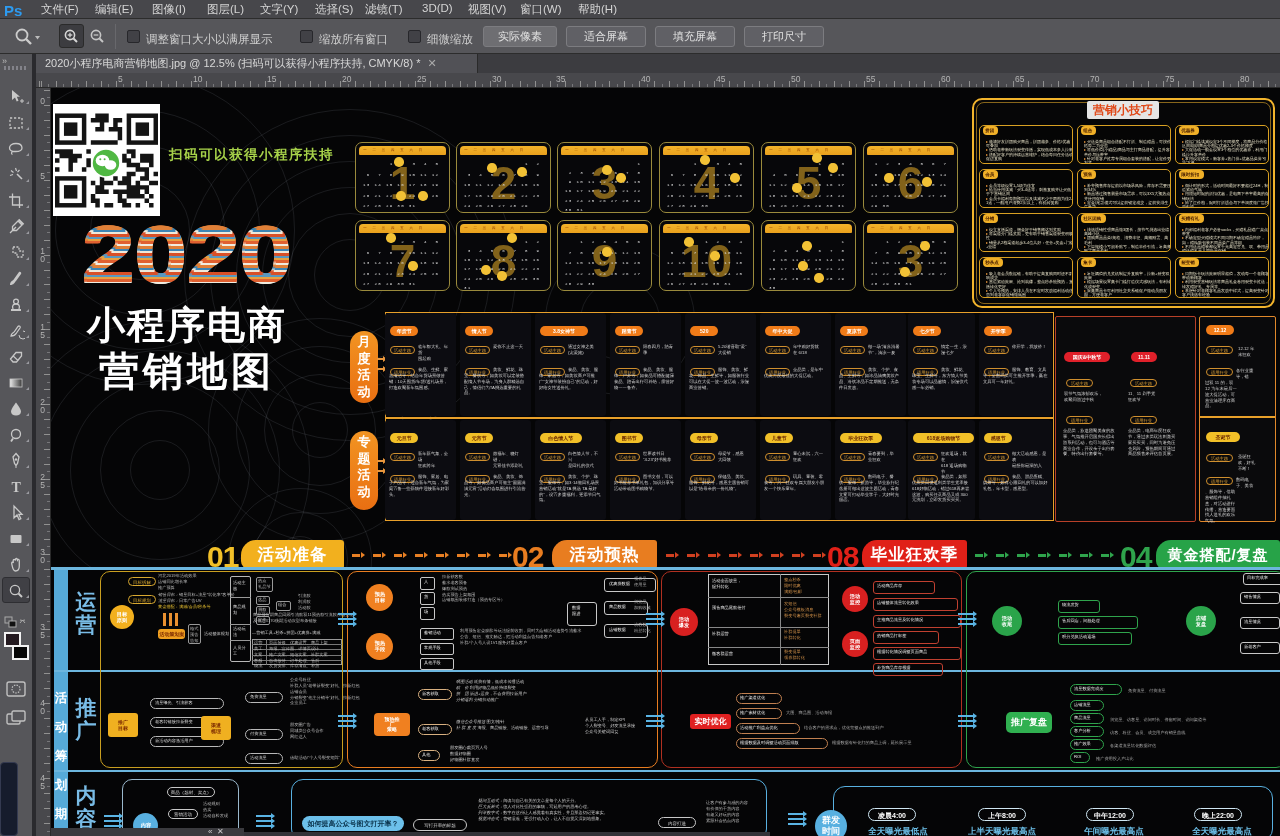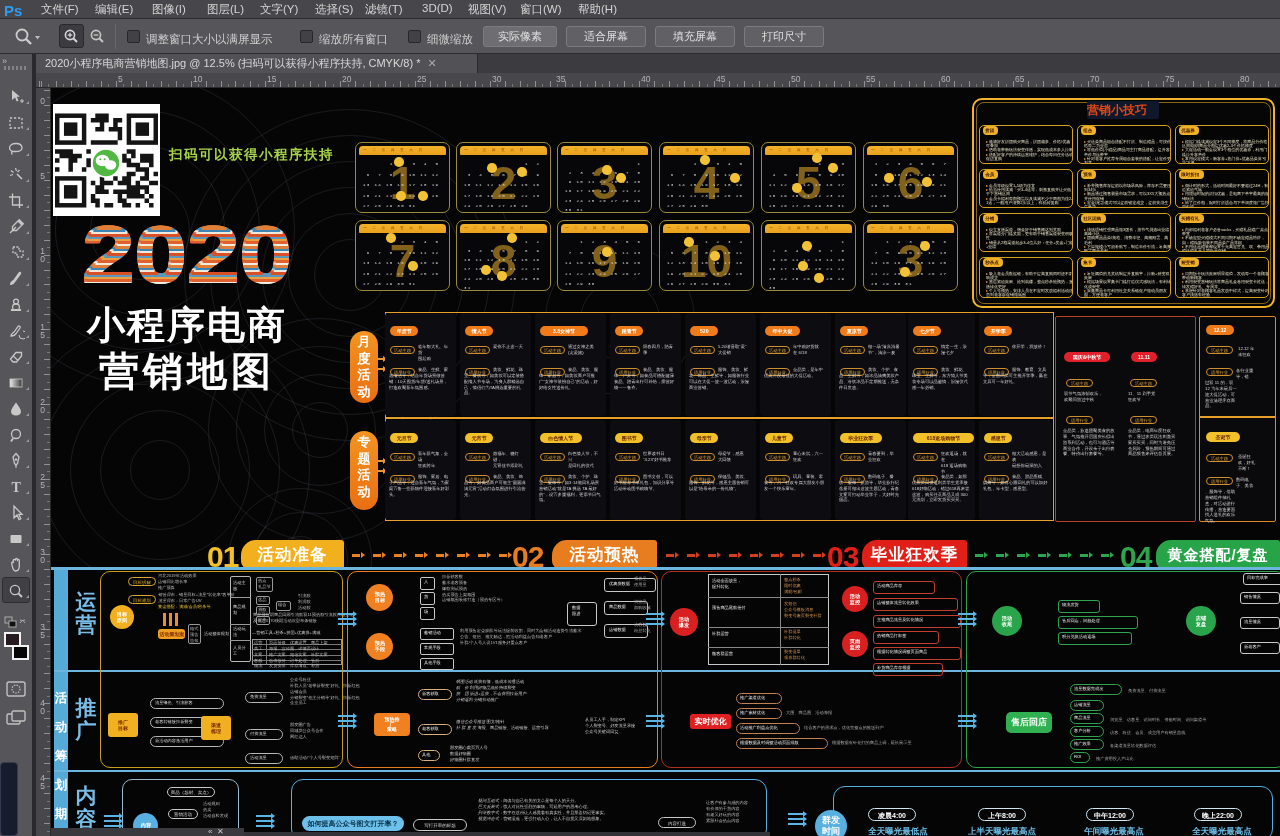--- a/index.html
+++ b/index.html
@@ -473,21 +473,21 @@
         <div class="cdays" style="line-height:21px">    1  2  3  4  5  6
  7  8  9 10 11 12 13
 14 15 16 17 18 19 20
 21 22 23 24 25 26 27
 28 29 30 31         </div>
         <div class="cdot" style="left:56px;top:20px;width:9.5px;height:9.5px"></div>
         <div class="cdot" style="left:36px;top:46px;width:9.5px;height:9.5px"></div>
       </div>
       <div class="abs" style="left:921.0px;top:10.0px;width:303.0px;height:210.0px;border:2px solid #f2b42c;border-radius:10px;background:#060607"></div>
       <div class="abs" style="left:925.0px;top:14.0px;width:295.0px;height:202.0px;border:1px solid rgba(242,180,44,.55);border-radius:8px"></div>
-      <div class="abs" style="left:1036.0px;top:13.0px;width:72.0px;height:18.0px;background:#0f172a;color:#e04818;font-weight:800;font-size:12px;text-align:left;line-height:19px;border-radius:2px">营销小技巧</div>
+      <div class="abs" style="left:1036.0px;top:13.0px;width:72.0px;height:18.0px;background:#e5e5e5;color:#e04818;font-weight:800;font-size:12px;text-align:center;line-height:19px;border-radius:2px">营销小技巧</div>
       <div class="tcard" style="left:928.0px;top:37.0px;width:94.0px;height:39.0px;">
         <div class="tpill" style="width:15px">
           <b style="width:27px">拼团</b>
         </div>
         <div class="tlines">
           <div><span style="color:#e8963c">▸</span> 邀请好友拼团购买商品，拼团越多、价格/优惠 可叠加</div>
           <div><span style="color:#e8963c">▸</span> 借助老带新玩法裂变传播，实现低成本多人拉新</div>
           <div><span style="color:#e8963c">▸</span> 搭配好客户的持续运营维护，结合每日任务活动促进复购</div>
         </div>
       </div>
@@ -893,21 +893,21 @@
       <div class="btxt" style="left:1187.0px;top:366.0px;width:38.0px;">圣诞狂欢，好礼不断！</div>
       <div class="opill" style="left:1155.0px;top:389.0px;width:27.0px;height:8.0px;">
         <b>适用行业</b>
       </div>
       <div class="btxt" style="left:1185.0px;top:389.0px;width:40.0px;">数码电子、美妆</div>
       <div class="btxt" style="left:1154.0px;top:401.0px;width:66.0px;">、服饰等，借助营销组件抽礼盒，对活动进行传播，营造要面找人送礼的欢乐气氛。</div>
       <div class="abs" style="left:156.0px;top:452.0px;font-size:30px;font-weight:900;letter-spacing:-1px;color:#f2c028">01</div>
       <div class="abs" style="left:190.0px;top:452.0px;width:103.0px;height:29.0px;background:#f2b01e;border-radius:15px 3px 3px 8px;color:#fff;font-weight:800;font-size:16.5px;text-align:center;line-height:29px;letter-spacing:1px">活动准备</div>
       <div class="abs" style="left:461.0px;top:452.0px;font-size:30px;font-weight:900;letter-spacing:-1px;color:#e87d20">02</div>
       <div class="abs" style="left:501.0px;top:452.0px;width:105.0px;height:29.0px;background:#e87d20;border-radius:15px 3px 3px 8px;color:#fff;font-weight:800;font-size:16.5px;text-align:center;line-height:29px;letter-spacing:1px">活动预热</div>
-      <div class="abs" style="left:776.0px;top:452.0px;font-size:30px;font-weight:900;letter-spacing:-1px;color:#e02018">03</div>
+      <div class="abs" style="left:776.0px;top:452.0px;font-size:30px;font-weight:900;letter-spacing:-1px;color:#e02018">08</div>
       <div class="abs" style="left:811.0px;top:452.0px;width:105.0px;height:29.0px;background:#e02018;border-radius:15px 3px 3px 8px;color:#fff;font-weight:800;font-size:16.5px;text-align:center;line-height:29px;letter-spacing:1px">毕业狂欢季</div>
       <div class="abs" style="left:1069.0px;top:452.0px;font-size:30px;font-weight:900;letter-spacing:-1px;color:#2fa44c">04</div>
       <div class="abs" style="left:1105.0px;top:452.0px;width:124.0px;height:29.0px;background:#27a348;border-radius:15px 3px 3px 8px;color:#fff;font-weight:800;font-size:15px;text-align:center;line-height:29px;letter-spacing:1px">黄金搭配/复盘</div>
       <div class="abs" style="left:301.0px;top:466.0px;width:8.0px;height:2.6px;background:#e88024"></div>
       <div class="abs" style="left:310.0px;top:464.2px;width:0.0px;height:0.0px;border-left:4.5px solid #e88024;border-top:3.2px solid transparent;border-bottom:3.2px solid transparent"></div>
       <div class="abs" style="left:322.0px;top:466.0px;width:8.0px;height:2.6px;background:#e88024"></div>
       <div class="abs" style="left:331.0px;top:464.2px;width:0.0px;height:0.0px;border-left:4.5px solid #e88024;border-top:3.2px solid transparent;border-bottom:3.2px solid transparent"></div>
       <div class="abs" style="left:343.0px;top:466.0px;width:8.0px;height:2.6px;background:#e88024"></div>
       <div class="abs" style="left:352.0px;top:464.2px;width:0.0px;height:0.0px;border-left:4.5px solid #e88024;border-top:3.2px solid transparent;border-bottom:3.2px solid transparent"></div>
       <div class="abs" style="left:364.0px;top:466.0px;width:8.0px;height:2.6px;background:#e88024"></div>
@@ -1169,21 +1169,21 @@
       <div class="mm-tm" style="left:689.0px;top:606.5px;color:#eee">推广渠道优化</div>
       <div class="abs" style="left:685.0px;top:620.0px;width:46.0px;height:11.0px;border:1px solid #c08050;border-radius:6px"></div>
       <div class="mm-tm" style="left:689.0px;top:621.5px;color:#eee">推广素材优化</div>
       <div class="abs" style="left:685.0px;top:635.0px;width:64.0px;height:11.0px;border:1px solid #c08050;border-radius:6px"></div>
       <div class="mm-tm" style="left:689.0px;top:636.5px;color:#eee">活动推广利益点优化</div>
       <div class="abs" style="left:685.0px;top:650.0px;width:92.0px;height:11.0px;border:1px solid #c08050;border-radius:6px"></div>
       <div class="mm-tm" style="left:689.0px;top:651.5px;color:#eee">根据数据及时调整活动页面排版</div>
       <div class="mm-tm" style="left:735.0px;top:622.0px;width:120px;color:#aaa">大图、商品图、活动海报</div>
       <div class="mm-tm" style="left:753.0px;top:637.0px;width:140px;color:#aaa">结合客户的需求点，优化完整点的推送到户</div>
       <div class="mm-tm" style="left:781.0px;top:652.0px;width:160px;color:#aaa">根据数据有针化打的商品上调，延长展示量</div>
-      <div class="abs" style="left:955.0px;top:624.0px;width:46.0px;height:21.0px;background:#30b050;border-radius:5px;color:#fff;font-weight:bold;font-size:9px;text-align:center;line-height:21px">售后回店</div>
+      <div class="abs" style="left:955.0px;top:624.0px;width:46.0px;height:21.0px;background:#30b050;border-radius:5px;color:#fff;font-weight:bold;font-size:9px;text-align:center;line-height:21px">推广复盘</div>
       <div class="abs" style="left:1019.0px;top:596.0px;width:52.0px;height:11.0px;border:1px solid #2fa44c;border-radius:6px"></div>
       <div class="mm-tm" style="left:1023.0px;top:597.5px;color:#eee">流量数据完成度</div>
       <div class="mm-t" style="left:1077.0px;top:597.5px;color:#aaa">免费流量、付费流量</div>
       <div class="abs" style="left:1019.0px;top:612.0px;width:34.0px;height:11.0px;border:1px solid #2fa44c;border-radius:6px"></div>
       <div class="mm-tm" style="left:1023.0px;top:613.5px;color:#eee">店铺流量</div>
       <div class="abs" style="left:1019.0px;top:625.0px;width:34.0px;height:11.0px;border:1px solid #2fa44c;border-radius:6px"></div>
       <div class="mm-tm" style="left:1023.0px;top:626.5px;color:#eee">商品流量</div>
       <div class="mm-t" style="left:1059.0px;top:626.5px;color:#aaa">浏览量、访客量、访问时长、停留时间、访问渠道等</div>
       <div class="abs" style="left:1019.0px;top:638.0px;width:34.0px;height:11.0px;border:1px solid #2fa44c;border-radius:6px"></div>
       <div class="mm-tm" style="left:1023.0px;top:639.5px;color:#eee">客户分析</div>

